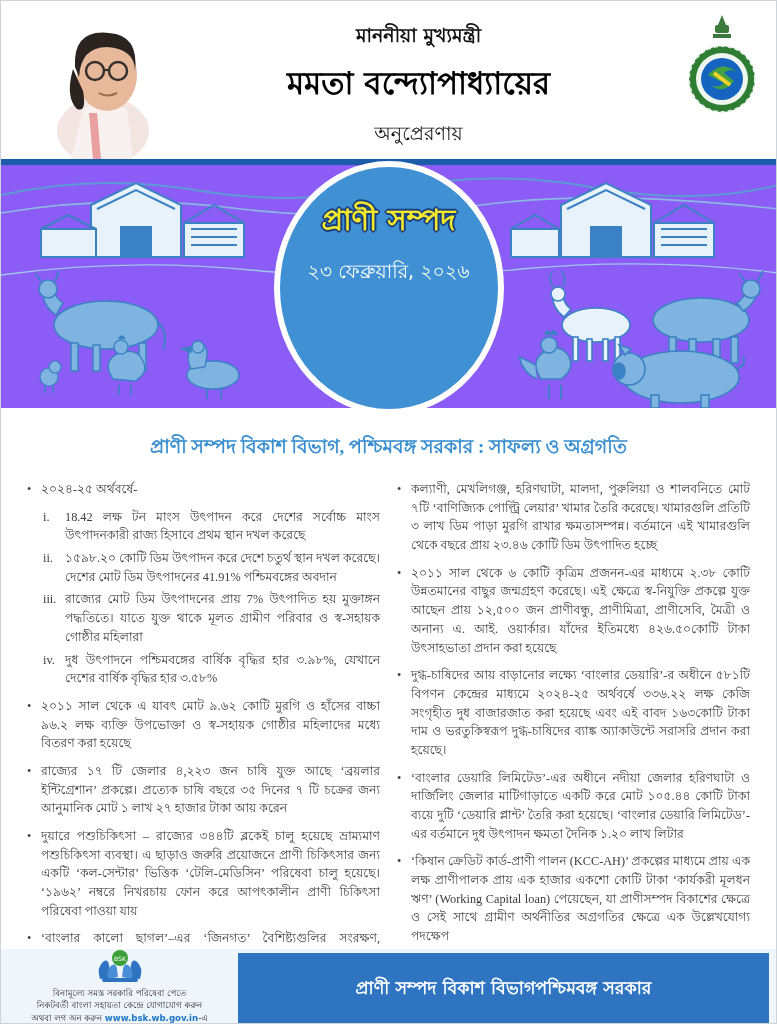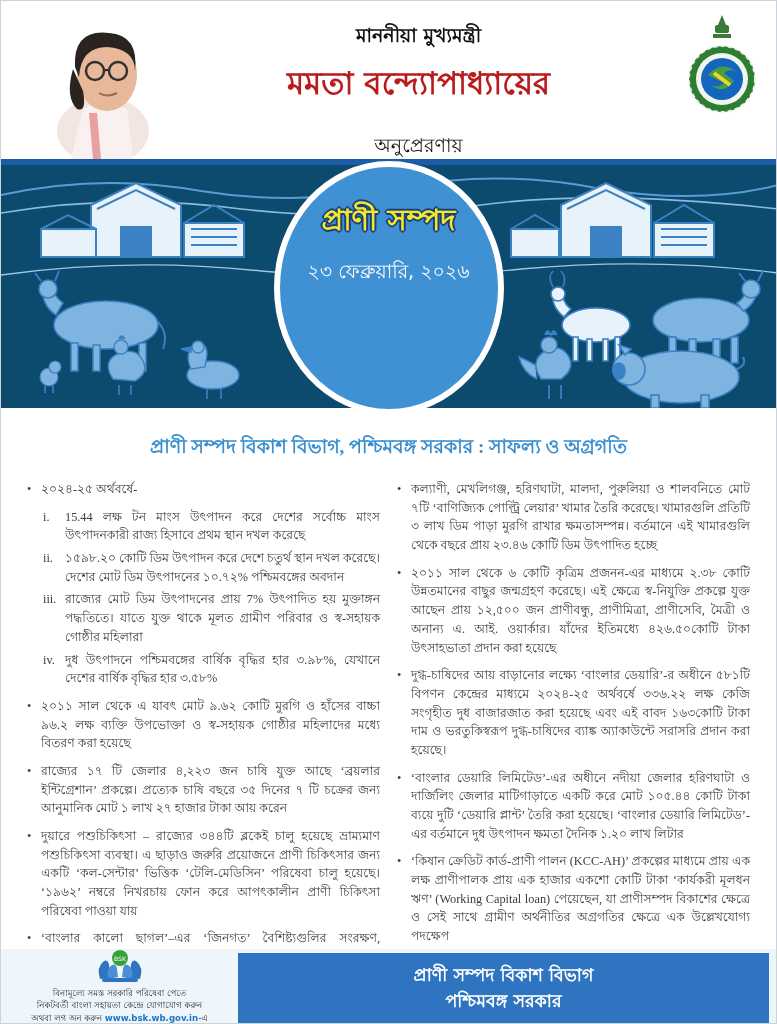--- a/index.html
+++ b/index.html
@@ -4,27 +4,27 @@
 <style>
   html,body{margin:0;padding:0;background:#ffffff;}
   .page{position:relative;width:777px;height:1024px;background:#ffffff;overflow:hidden;
         font-family:"DejaVu Sans", sans-serif;box-sizing:border-box;border:1px solid #cdd3d8;}
 
   
   .header{position:absolute;top:0;left:0;right:0;height:150px;background:#ffffff;}
   .photo{position:absolute;left:22px;top:12px;width:152px;height:146px;}
   .header-text{position:absolute;left:180px;right:120px;top:10px;text-align:center;}
   .h-honorific{font-size:19px;color:#111;font-weight:bold;margin-top:10px;}
-  .h-name{font-size:31px;color:#b91c1c;font-weight:bold;margin-top:6px;}
-  .h-insp{font-size:19px;color:#111;margin-top:20px;}
+  .h-name{font-size:31px;color:#000000;font-weight:bold;margin-top:6px;}
+  .h-insp{font-size:19px;color:#111;margin-top:8px;}
   .h-sub{font-size:22px;color:#1b76c6;font-weight:bold;margin-top:9px;}
   .emblem{position:absolute;right:16px;top:10px;width:76px;height:118px;}
 
   
-  .banner{position:absolute;top:158px;left:0;right:0;height:249px;background:#0c4a6e;}
+  .banner{position:absolute;top:158px;left:0;right:0;height:249px;background:#8b5cf6;}
   .banner-topline{position:absolute;top:0;left:0;right:0;height:6px;background:#1b5ca8;}
   .banner-art{position:absolute;top:6px;left:0;width:777px;height:243px;}
   .center-ellipse{position:absolute;left:50%;top:2px;transform:translateX(-50%);
       width:230px;height:254px;background:#4090d4;border:6px solid #ffffff;border-radius:50%;
       box-sizing:border-box;text-align:center;z-index:5;}
   .ell-title{margin-top:34px;font-size:29px;line-height:1.32;font-weight:bold;color:#f4e82a;
       text-shadow:-2px 0 #1b3f7a,0 2px #1b3f7a,2px 0 #1b3f7a,0 -2px #1b3f7a,
                   -1px -1px #1b3f7a,1px 1px #1b3f7a,-1px 1px #1b3f7a,1px -1px #1b3f7a;}
   .ell-date{margin-top:18px;font-size:19px;font-weight:normal;color:#ffffff;}
 
@@ -41,21 +41,21 @@
   .rlabel{width:22px;flex:0 0 22px;font-style:normal;}
   .stext{flex:1;text-align:justify;}
 
   
   .footer{position:absolute;left:0;right:0;bottom:0;top:948px;background:#eef5fb;}
   .bsk-area{position:absolute;left:0;top:0;bottom:0;width:237px;text-align:center;}
   .bsk-logo{width:52px;height:36px;display:block;margin:0 auto;}
   .bsk-lines{font-size:8.6px;color:#2b2b2b;line-height:1.45;margin-top:2px;}
   .bsk-url{color:#1b76c6;font-weight:bold;text-decoration:none;}
   .dept-box{position:absolute;left:237px;right:7px;top:4px;bottom:0;background:#2e74c0;
-      display:flex;flex-direction:column;align-items:center;justify-content:center;}
+      display:flex;flex-direction:row;align-items:center;justify-content:center;}
   .dept-line{color:#ffffff;font-weight:bold;font-size:17.5px;line-height:1.5;text-align:center;}
 </style>
 </head>
 <body>
 
 <div class="page">
 
   <div class="header">
     <svg class="photo" viewBox="0 0 152 146">
 
@@ -214,25 +214,25 @@
     <div class="cols">
 
       <div class="col">
         <div class="bullet">
           <span class="dot">•</span>
           <span class="btext">২০২৪-২৫ অর্থবর্ষে-</span>
         </div>
         <div class="subitems">
           <div class="sub">
             <span class="rlabel">i.</span>
-            <span class="stext">15.44 লক্ষ টন মাংস উৎপাদন করে দেশের সর্বোচ্চ মাংস উৎপাদনকারী রাজ্য হিসাবে প্রথম স্থান দখল করেছে</span>
+            <span class="stext">18.42 লক্ষ টন মাংস উৎপাদন করে দেশের সর্বোচ্চ মাংস উৎপাদনকারী রাজ্য হিসাবে প্রথম স্থান দখল করেছে</span>
           </div>
           <div class="sub">
             <span class="rlabel">ii.</span>
-            <span class="stext">১৫৯৮.২০ কোটি ডিম উৎপাদন করে দেশে চতুর্থ স্থান দখল করেছে। দেশের মোট ডিম উৎপাদনের ১০.৭২% পশ্চিমবঙ্গের অবদান</span>
+            <span class="stext">১৫৯৮.২০ কোটি ডিম উৎপাদন করে দেশে চতুর্থ স্থান দখল করেছে। দেশের মোট ডিম উৎপাদনের 41.91% পশ্চিমবঙ্গের অবদান</span>
           </div>
           <div class="sub">
             <span class="rlabel">iii.</span>
             <span class="stext">রাজ্যের মোট ডিম উৎপাদনের প্রায় 7% উৎপাদিত হয় মুক্তাঙ্গন পদ্ধতিতে। যাতে যুক্ত থাকে মূলত গ্রামীণ পরিবার ও স্ব-সহায়ক গোষ্ঠীর মহিলারা</span>
           </div>
           <div class="sub">
             <span class="rlabel">iv.</span>
             <span class="stext">দুধ উৎপাদনে পশ্চিমবঙ্গের বার্ষিক বৃদ্ধির হার ৩.৯৮%, যেখানে দেশের বার্ষিক বৃদ্ধির হার ৩.৫৮%</span>
           </div>
         </div>

